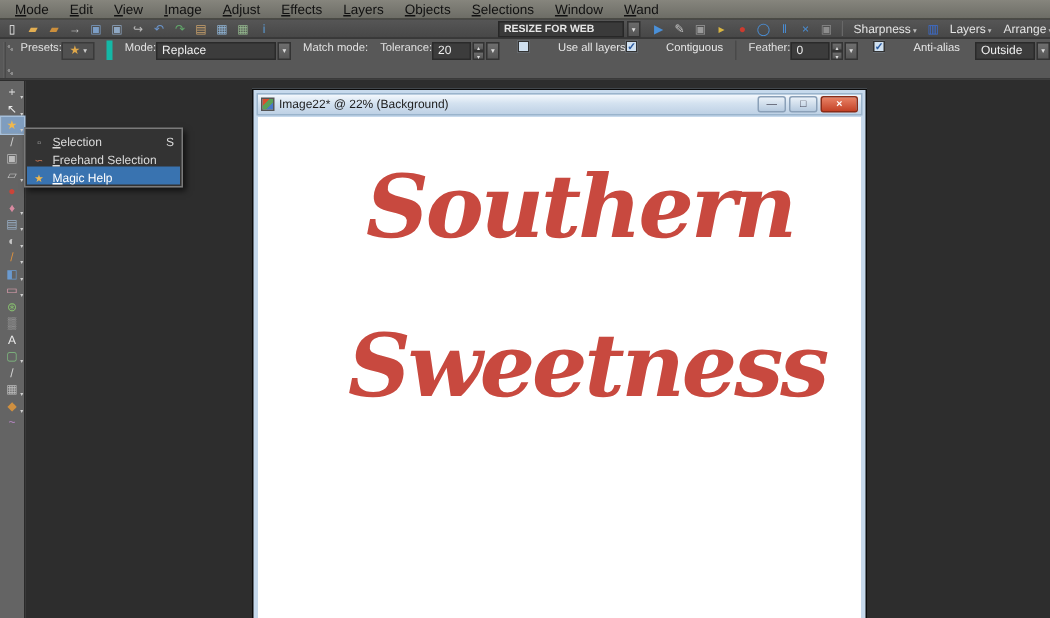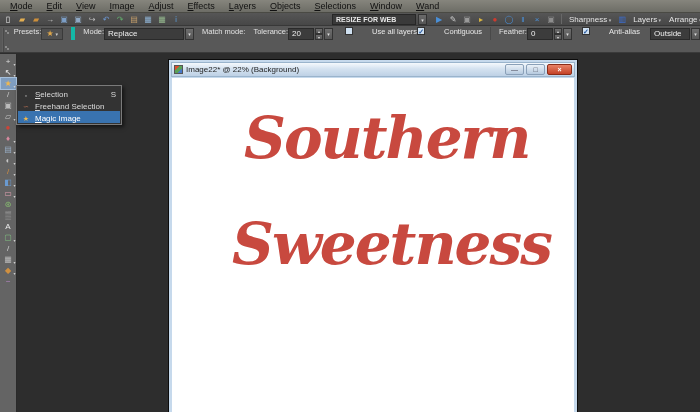--- a/index.html
+++ b/index.html
@@ -375,21 +375,21 @@
       </span>
 
       <span class="fm-item">
         <span class="fm-icon" style="color: rgb(200, 120, 88);">∽</span>
         <span class="fm-label">Freehand Selection</span>
         <span class="fm-shortcut"></span>
       </span>
 
       <span class="fm-item selected">
         <span class="fm-icon" style="color: rgb(240, 184, 78);">★</span>
-        <span class="fm-label">Magic Image</span>
+        <span class="fm-label">Magic Help</span>
         <span class="fm-shortcut"></span>
       </span>
     </div>
 
   <div class="docwin">
     <div class="titlebar">
       <span class="doc-icon"></span>
       <span class="title-text">Image22* @  22% (Background)</span>
       <span class="win-btns">
         <span class="win-btn">—</span>

